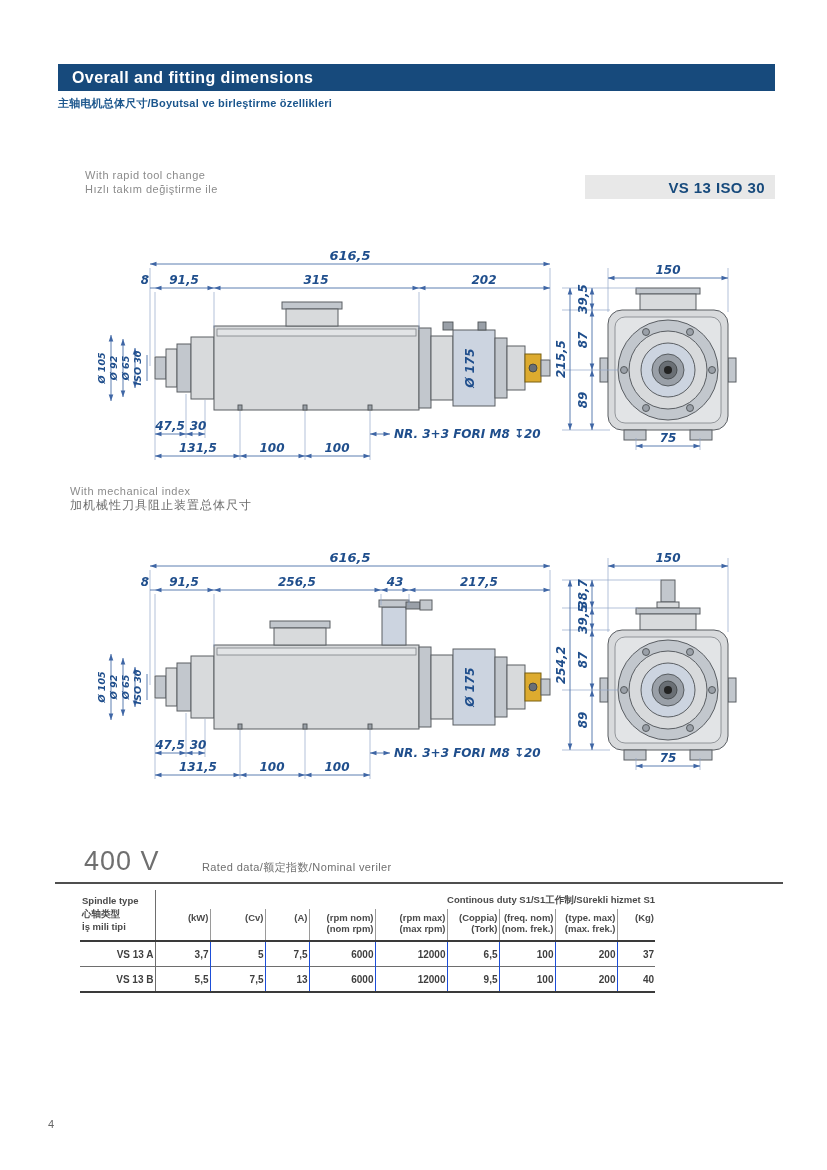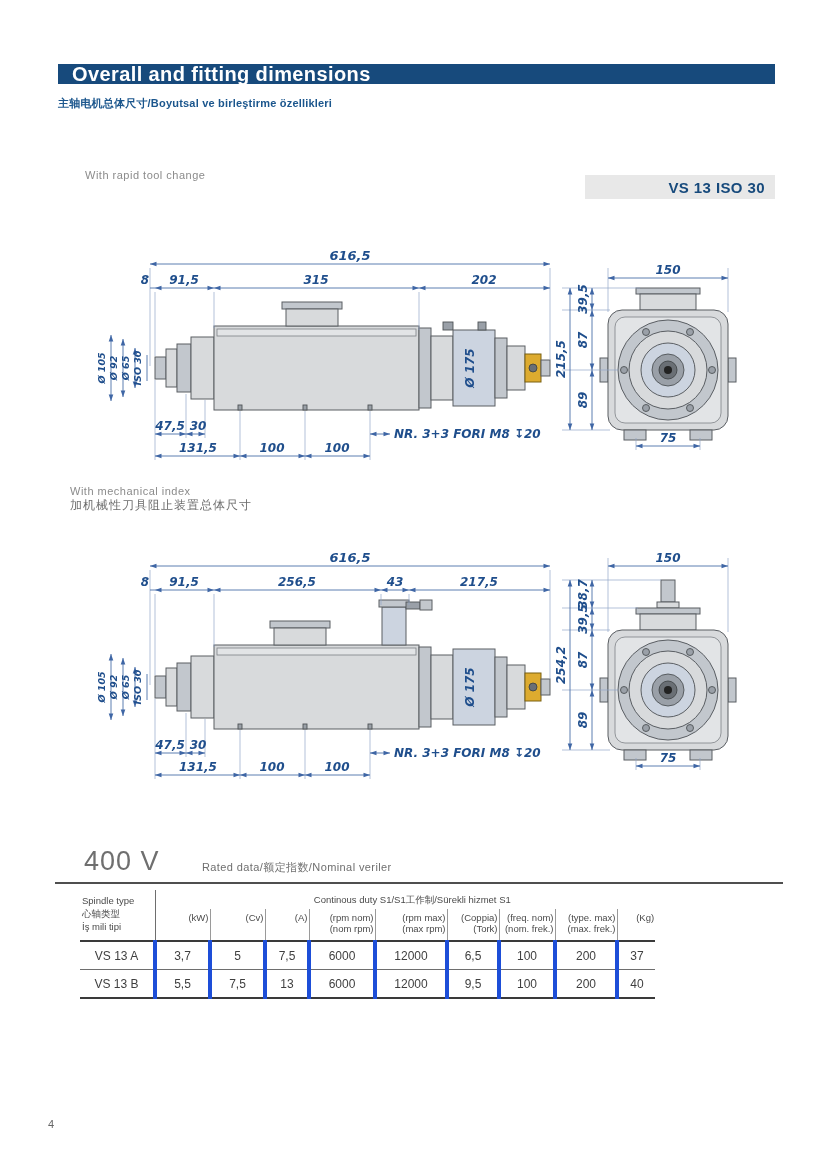--- a/index.html
+++ b/index.html
@@ -4,23 +4,23 @@
 <style>
   * { margin:0; padding:0; box-sizing:border-box; }
   html,body { background:#ffffff; }
   .page {
     position:relative; width:827px; height:1170px; margin:0 auto;
     background:#ffffff; overflow:hidden;
     font-family:"Liberation Sans", sans-serif;
   }
   
   .title-bar {
-    position:absolute; left:58px; top:64px; width:717px; height:20px;
+    position:absolute; left:58px; top:64px; width:717px; height:27px;
     background:#174a7c; color:#ffffff; display:flex; align-items:center;
-    padding-left:14px; font-size:20px; font-weight:bold; letter-spacing:.4px;
+    padding-left:14px; font-size:16px; font-weight:bold; letter-spacing:.4px;
   }
   .subtitle {
     position:absolute; left:58px; top:96px; width:717px;
     color:#1b568d; font-size:11px; font-weight:bold; letter-spacing:.2px;
   }
   
   .note-block { position:absolute; left:70px; width:330px; color:#8b8b8b; font-size:11px; line-height:14px; letter-spacing:.5px; }
   .note-block .cjk { color:#6d6d6d; font-size:12px; letter-spacing:1px; }
   .nb1 { top:168px;margin-left:15px; }
   .nb2 { top:484px; }
@@ -44,46 +44,47 @@
   svg .ext { stroke:#92a7c8; stroke-width:.7; fill:none; }
   svg .dt  { font-family:"DejaVu Sans",sans-serif; font-style:italic; font-weight:bold; font-size:12px; fill:#1f4e8c; }
   svg .dt-lg { font-size:13px; }
   svg .dt-sm { font-size:9.5px; }
   
   .voltage { position:absolute; left:84px; top:846px; font-size:27px; color:#6f6f6f; letter-spacing:1px; }
   .vcaption { position:absolute; left:154px; top:860px; font-size:11px; color:#6f6f6f; letter-spacing:.4px;padding-left:48px; }
   .vrule { position:absolute; left:55px; top:882px; width:728px; height:2px; background:#4f4f4f; }
   .rtable { position:absolute; left:80px; top:890px; width:575px; border-collapse:collapse; table-layout:fixed;
             font-size:9.5px; color:#4a4a4a; }
-  .rtable th, .rtable td { font-weight:normal; vertical-align:top;margin-left:39px; }
+  .rtable th, .rtable td { font-weight:bold; vertical-align:top;margin-left:39px; }
   .rtable th.spindle { text-align:left; padding:4px 0 0 2px; line-height:13px; border-right:1px solid #6e6e6e; }
-  .rtable th.group { text-align:center; padding:4px 0 2px 14px; }
+  .rtable th.group { text-align:right; padding:4px 0 2px 14px; }
   .rtable tr.subhead th { text-align:right; padding:3px 1px 6px; line-height:11px; }
   .rtable tr.subhead th + th { border-left:1px solid #9a9a9a; }
   .rtable thead { border-bottom:2px solid #3a3a3a; }
-  .rtable tbody td { text-align:center; padding:7px 1px 6px; font-size:12px; color:#3f3f3f; }
-  .rtable tbody td + td { border-left:4px solid #1d4ed8; }
+  .rtable tbody td { text-align:right; padding:7px 1px 6px; font-size:10px; color:#3f3f3f; }
+  .rtable tbody td + td { border-left:1px solid #1d4ed8; }
   .rtable tbody td.name { border-right:1px solid #6e6e6e; border-left:none; }
   .rtable tbody tr + tr { border-top:1px solid #6e6e6e; }
   .rtable tbody { border-bottom:2px solid #3a3a3a; }
   
   .pagenum { position:absolute; left:48px; top:1118px; font-size:11px; color:#666666; }
 </style>
 </head>
 <body>
 
 <div class="page">
 
   <div class="title-bar">
     <span>Overall and fitting dimensions</span>
   </div>
   <div class="subtitle">主轴电机总体尺寸/Boyutsal ve birleştirme özellikleri</div>
 
   <div class="note-block nb1">
     <div>With rapid tool change</div>
+    <div>Hızlı takım değiştirme ile</div>
   </div>
 
   <div class="badge">
     <span>VS 13 ISO 30</span>
   </div>
 
   <svg class="draw1" width="700" height="228" viewBox="0 0 700 228">
     <defs>
       <marker id="a1" viewBox="0 0 10 10" refX="9.5" refY="5" markerWidth="8" markerHeight="8" orient="auto-start-reverse">
         <path d="M0.5,1.8 L9.5,5 L0.5,8.2 z" fill="#3f66a5"></path>

